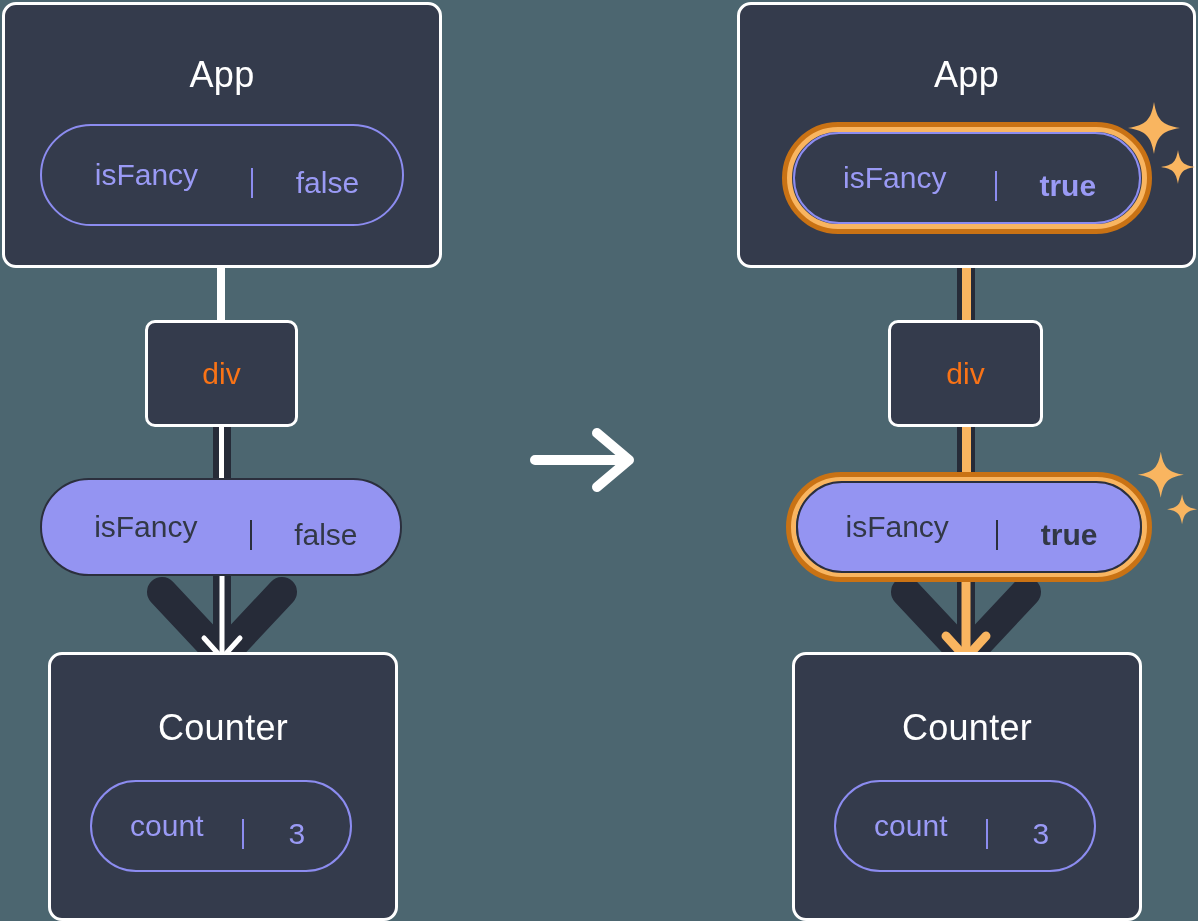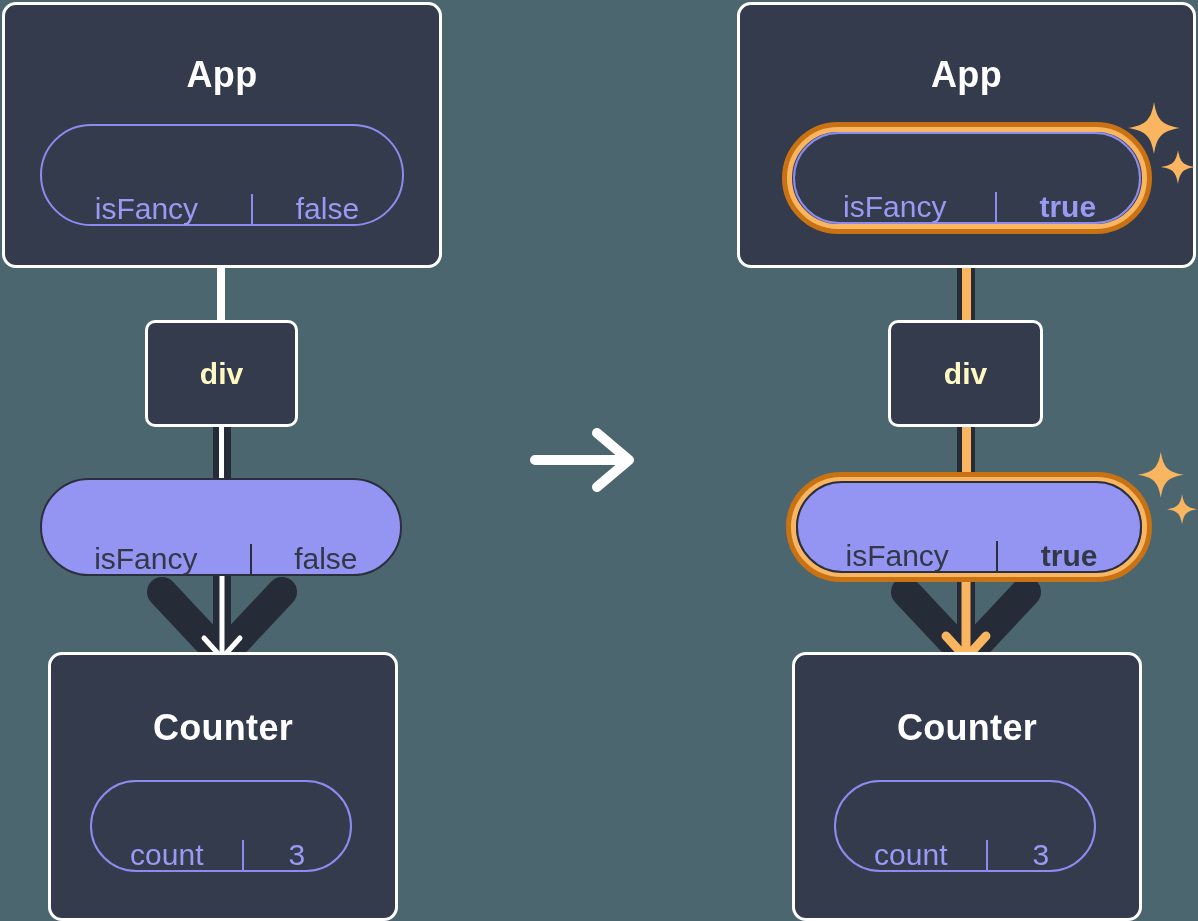--- a/index.html
+++ b/index.html
@@ -13,52 +13,51 @@
   #stage{position:relative;width:1198px;height:921px;}
 
   
   .node-box{
     position:absolute;
     background:#343B4C;
     border:3px solid #FFFFFF;
     border-radius:14px;
     box-sizing:border-box;
     z-index:5;
-    font-weight:bold;
   }
   .node-title{
     position:absolute;
     left:0;right:0;
     text-align:center;
     color:#FFFFFF;
     font-size:36px;
     letter-spacing:.3px;
     line-height:1;
   }
 
   
   .div-box{
     position:absolute;
     background:#343B4C;
     border:3px solid #FFFFFF;
     border-radius:10px;
     box-sizing:border-box;
     display:flex;align-items:center;justify-content:center;
-    color:#fef9c3;
+    color:#f97316;
     font-size:30px;
-    font-weight:700;
+    font-weight:400;
     z-index:6;
   }
 
   
   .pill{
     position:absolute;
     box-sizing:border-box;
     display:flex;
-    align-items:flex-end;
+    align-items:center;
     border-radius:999px;
     z-index:7;
   }
   .pill .cell{
     display:flex;align-items:center;justify-content:center;
     box-sizing:border-box;
     font-size:30px;
     line-height:1;
   }
   .pill .cell.key{flex:0 0 58%;}

